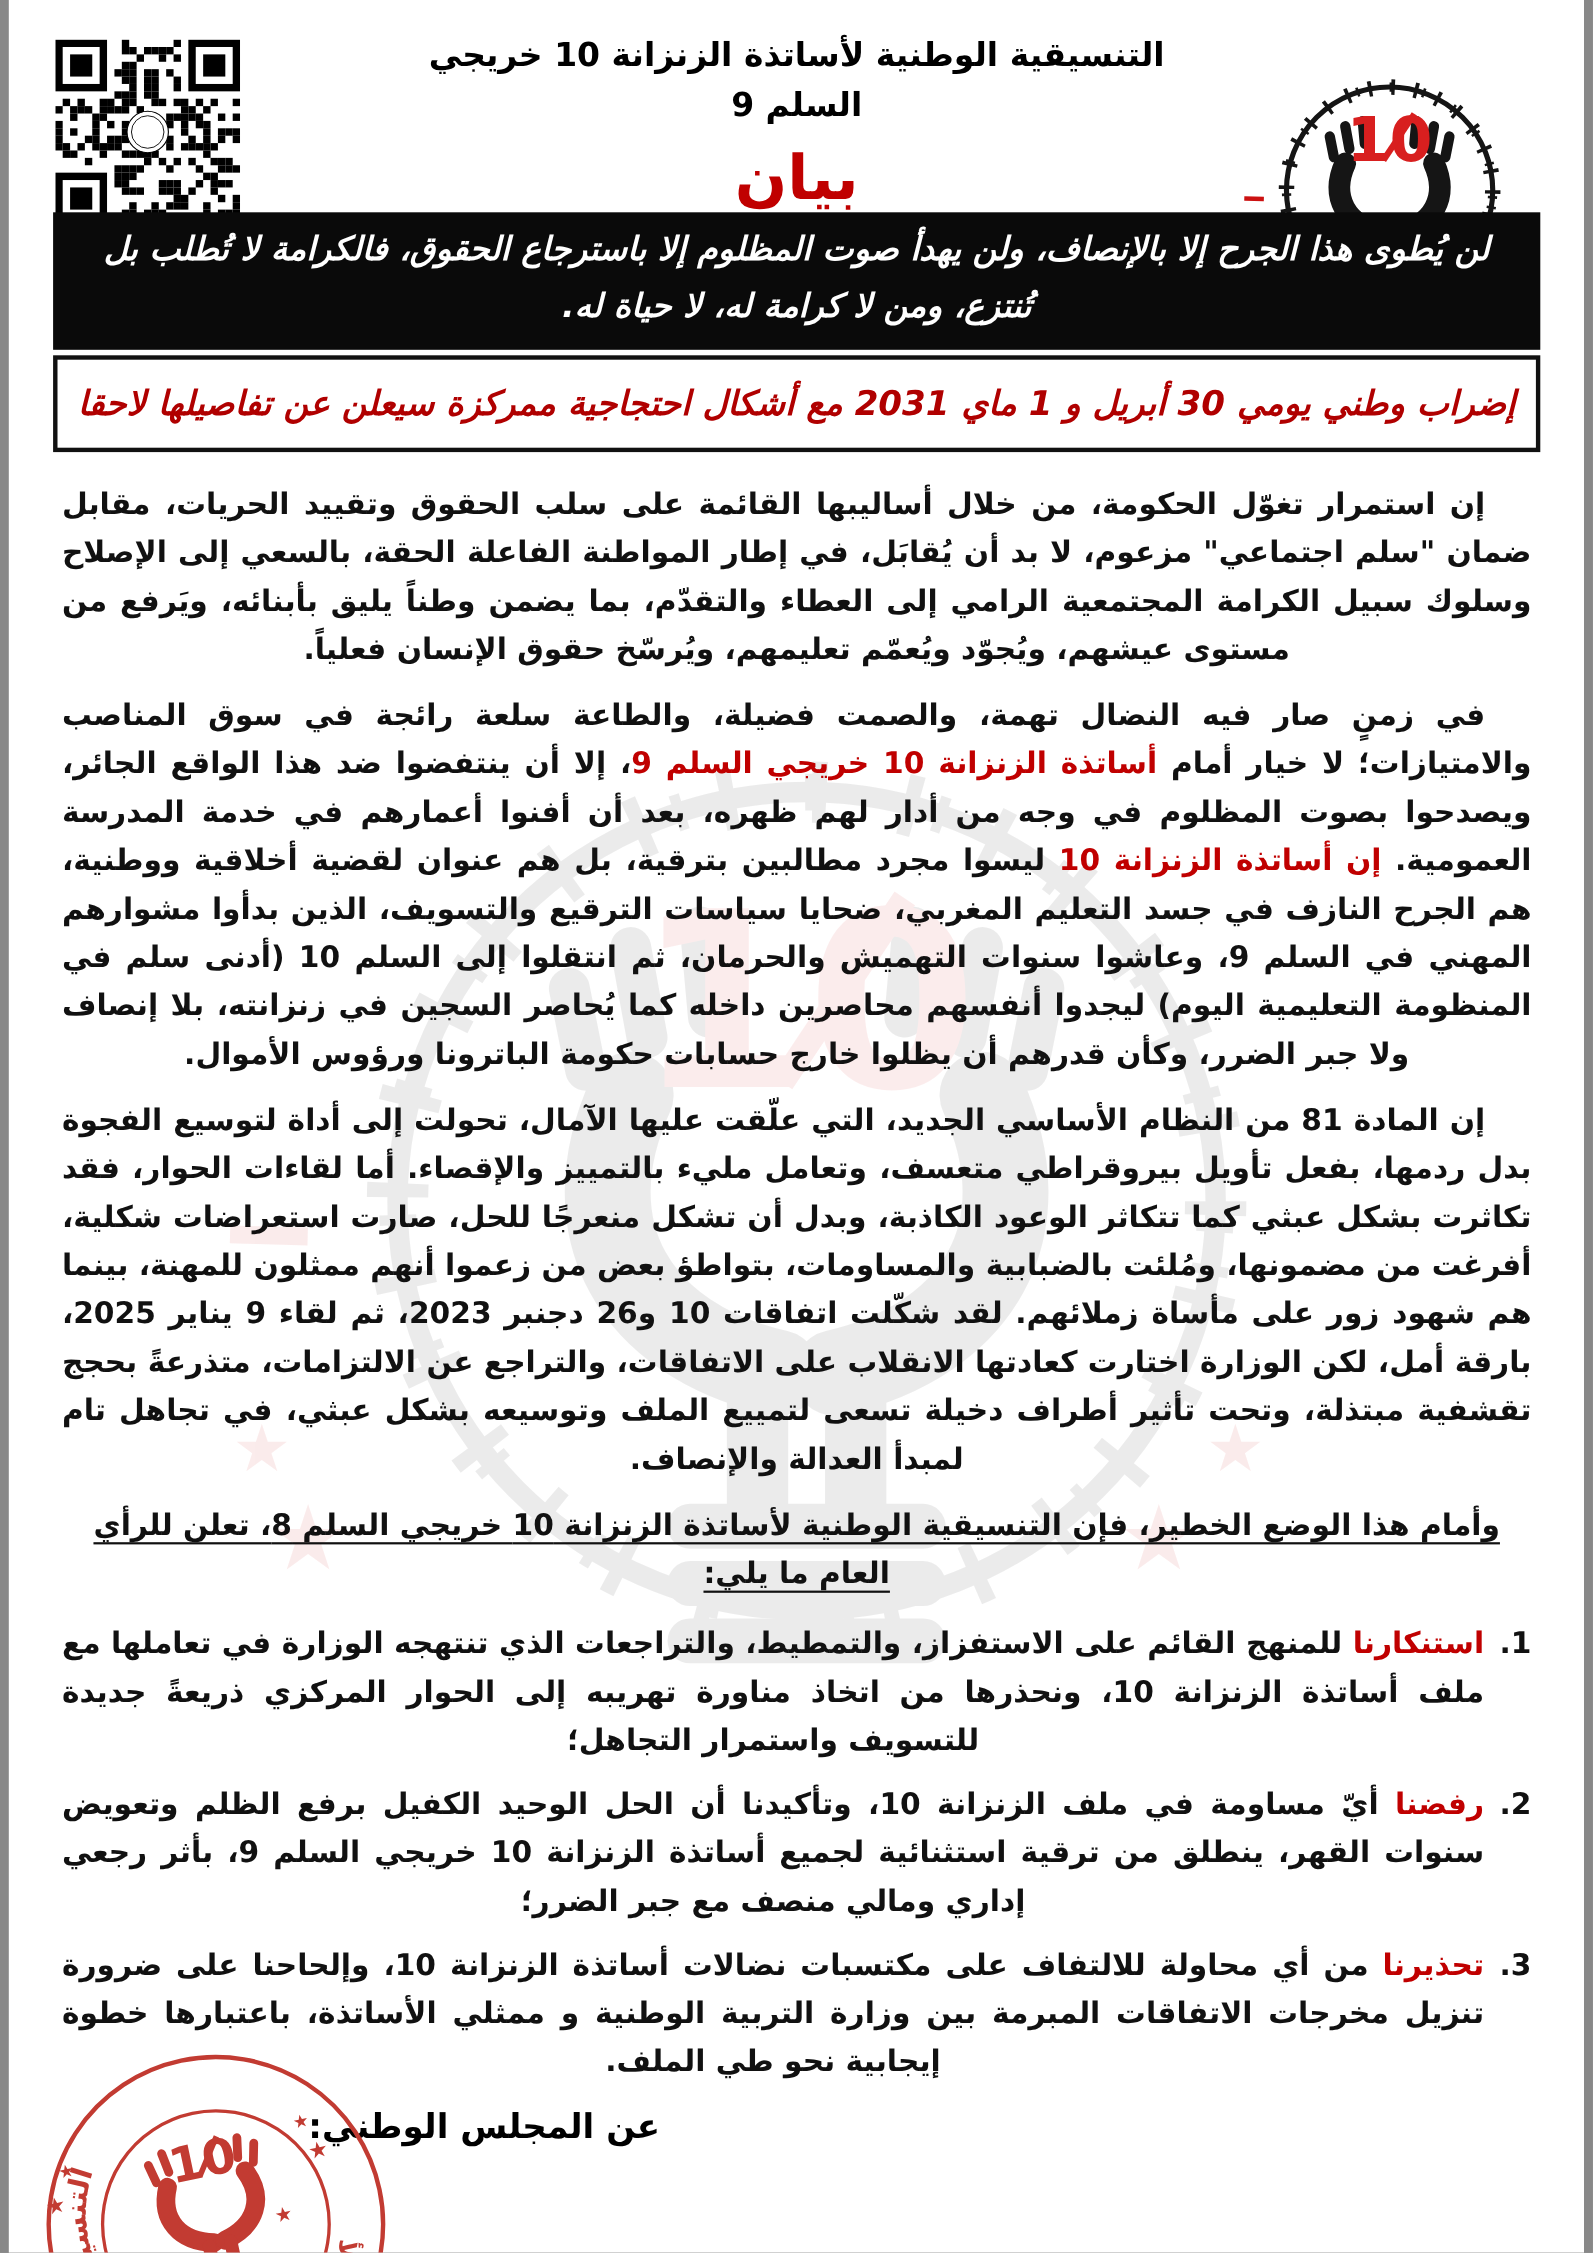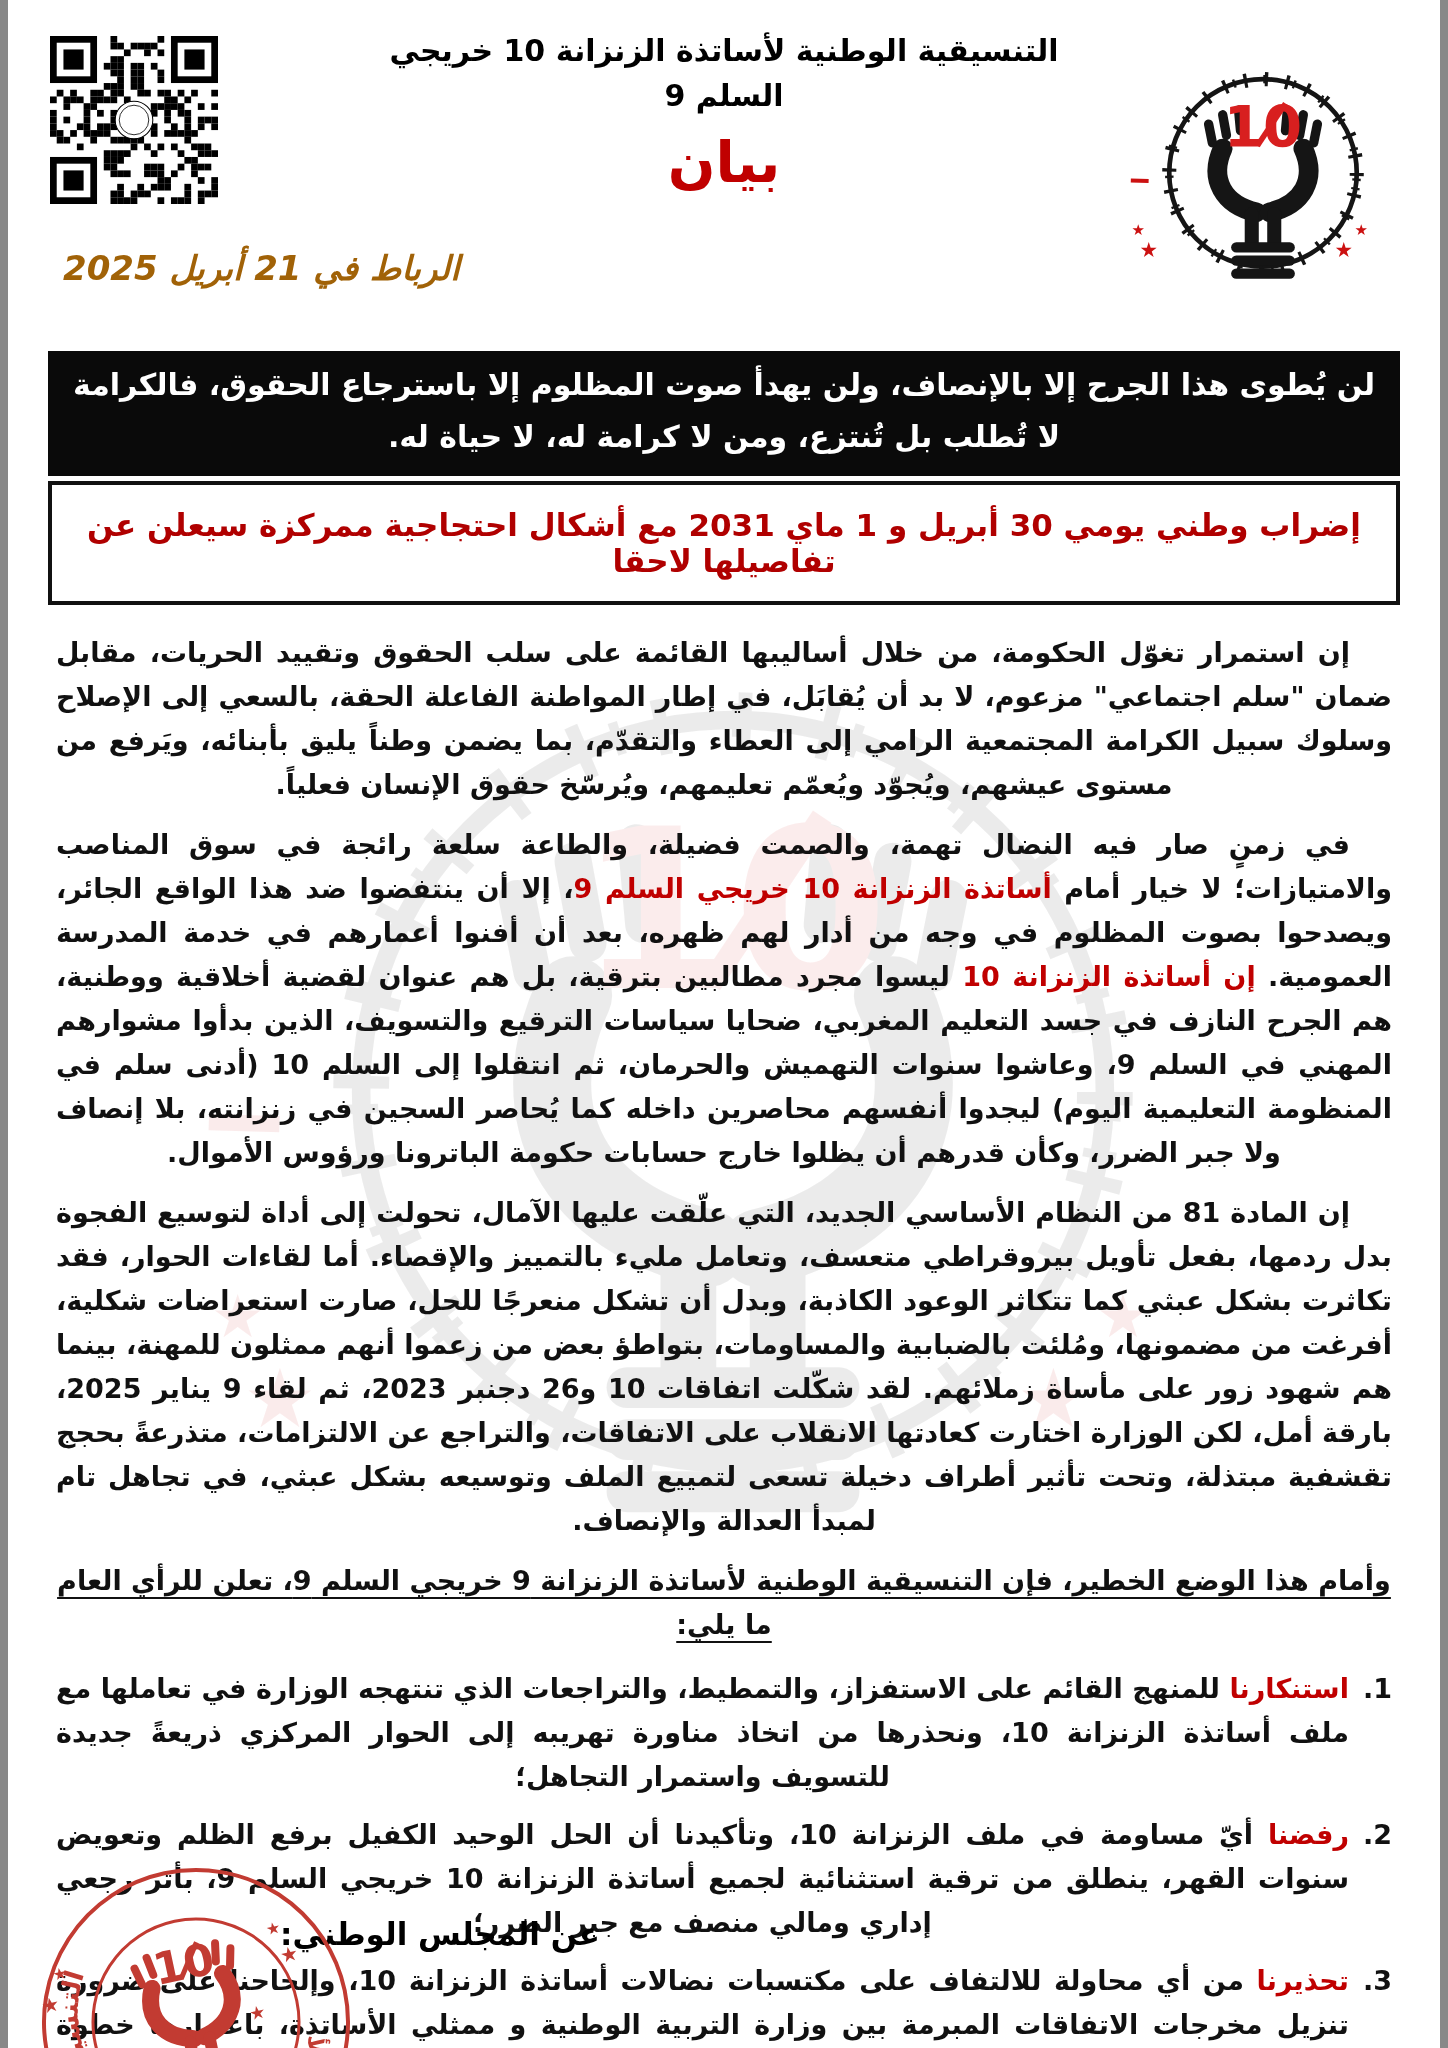--- a/index.html
+++ b/index.html
@@ -10,21 +10,21 @@
   }
   
   .qr{position:absolute; top:36px; left:42px; width:168px; height:168px;}
   .org-title{padding-top:28px; text-align:center; font-size:30px; line-height:1.5; color:#000;}
   .statement-title{margin-top:16px; text-align:center; font-size:56px; line-height:1.05; color:#c00000;}
   .dateline{position:absolute; top:248px; left:55px; font-size:34px; color:#a16207; direction:rtl;font-style:italic;}
   .logo-box{position:absolute; top:6px; right:22px; width:310px; height:300px;}
   
   .watermark{position:absolute; top:430px; left:130px; width:1190px; height:1190px; opacity:0.08; pointer-events:none;}
   
-  .banners{position:relative; margin-top:158px;}
+  .banners{position:relative; font-style:italic;}
   .quote-banner{
     margin:0 40px; background:#0a0a0a; color:#fff; text-align:center;
     font-size:30px; line-height:1.75; padding:8px 24px 12px;
   }
   .strike-banner{
     margin:5px 40px 0; border:4px solid #111; background:#fff;
     color:#b00000; text-align:center; font-size:31px; padding:22px 12px;
   }
   
   .body-text{position:relative; margin:26px 48px 0; font-size:27px; line-height:1.63;}
@@ -315,21 +315,21 @@
   </div>
 
   <div class="body-text">
 
     <p class="para">إن استمرار تغوّل الحكومة، من خلال أساليبها القائمة على سلب الحقوق وتقييد الحريات، مقابل ضمان "سلم اجتماعي" مزعوم، لا بد أن يُقابَل، في إطار المواطنة الفاعلة الحقة، بالسعي إلى الإصلاح وسلوك سبيل الكرامة المجتمعية الرامي إلى العطاء والتقدّم، بما يضمن وطناً يليق بأبنائه، ويَرفع من مستوى عيشهم، ويُجوّد ويُعمّم تعليمهم، ويُرسّخ حقوق الإنسان فعلياً.</p>
 
     <p class="para"><span>في زمنٍ صار فيه النضال تهمة، والصمت فضيلة، والطاعة سلعة رائجة في سوق المناصب والامتيازات؛ لا خيار أمام </span><span class="red">أساتذة الزنزانة 10 خريجي السلم 9</span><span>، إلا أن ينتفضوا ضد هذا الواقع الجائر، ويصدحوا بصوت المظلوم في وجه من أدار لهم ظهره، بعد أن أفنوا أعمارهم في خدمة المدرسة العمومية. </span><span class="red">إن أساتذة الزنزانة 10</span><span> ليسوا مجرد مطالبين بترقية، بل هم عنوان لقضية أخلاقية ووطنية، هم الجرح النازف في جسد التعليم المغربي، ضحايا سياسات الترقيع والتسويف، الذين بدأوا مشوارهم المهني في السلم 9، وعاشوا سنوات التهميش والحرمان، ثم انتقلوا إلى السلم 10 (أدنى سلم في المنظومة التعليمية اليوم) ليجدوا أنفسهم محاصرين داخله كما يُحاصر السجين في زنزانته، بلا إنصاف ولا جبر الضرر، وكأن قدرهم أن يظلوا خارج حسابات حكومة الباترونا ورؤوس الأموال.</span></p>
 
     <p class="para">إن المادة 81 من النظام الأساسي الجديد، التي علّقت عليها الآمال، تحولت إلى أداة لتوسيع الفجوة بدل ردمها، بفعل تأويل بيروقراطي متعسف، وتعامل مليء بالتمييز والإقصاء. أما لقاءات الحوار، فقد تكاثرت بشكل عبثي كما تتكاثر الوعود الكاذبة، وبدل أن تشكل منعرجًا للحل، صارت استعراضات شكلية، أفرغت من مضمونها، ومُلئت بالضبابية والمساومات، بتواطؤ بعض من زعموا أنهم ممثلون للمهنة، بينما هم شهود زور على مأساة زملائهم. لقد شكّلت اتفاقات 10 و26 دجنبر 2023، ثم لقاء 9 يناير 2025، بارقة أمل، لكن الوزارة اختارت كعادتها الانقلاب على الاتفاقات، والتراجع عن الالتزامات، متذرعةً بحجج تقشفية مبتذلة، وتحت تأثير أطراف دخيلة تسعى لتمييع الملف وتوسيعه بشكل عبثي، في تجاهل تام لمبدأ العدالة والإنصاف.</p>
 
-    <p class="para list-intro">وأمام هذا الوضع الخطير، فإن التنسيقية الوطنية لأساتذة الزنزانة 9 خريجي السلم 9، تعلن للرأي العام ما يلي:</p>
+    <p class="para list-intro">وأمام هذا الوضع الخطير، فإن التنسيقية الوطنية لأساتذة الزنزانة 10 خريجي السلم 8، تعلن للرأي العام ما يلي:</p>
 
     <div class="list-item">
       <span class="item-num">1.</span>
       <div class="item-body"><span class="red">استنكارنا</span><span> للمنهج القائم على الاستفزاز، والتمطيط، والتراجعات الذي تنتهجه الوزارة في تعاملها مع ملف أساتذة الزنزانة 10، ونحذرها من اتخاذ مناورة تهريبه إلى الحوار المركزي ذريعةً جديدة للتسويف واستمرار التجاهل؛</span></div>
     </div>
 
     <div class="list-item">
       <span class="item-num">2.</span>
       <div class="item-body"><span class="red">رفضنا</span><span> أيّ مساومة في ملف الزنزانة 10، وتأكيدنا أن الحل الوحيد الكفيل برفع الظلم وتعويض سنوات القهر، ينطلق من ترقية استثنائية لجميع أساتذة الزنزانة 10 خريجي السلم 9، بأثر رجعي إداري ومالي منصف مع جبر الضرر؛</span></div>
     </div>

